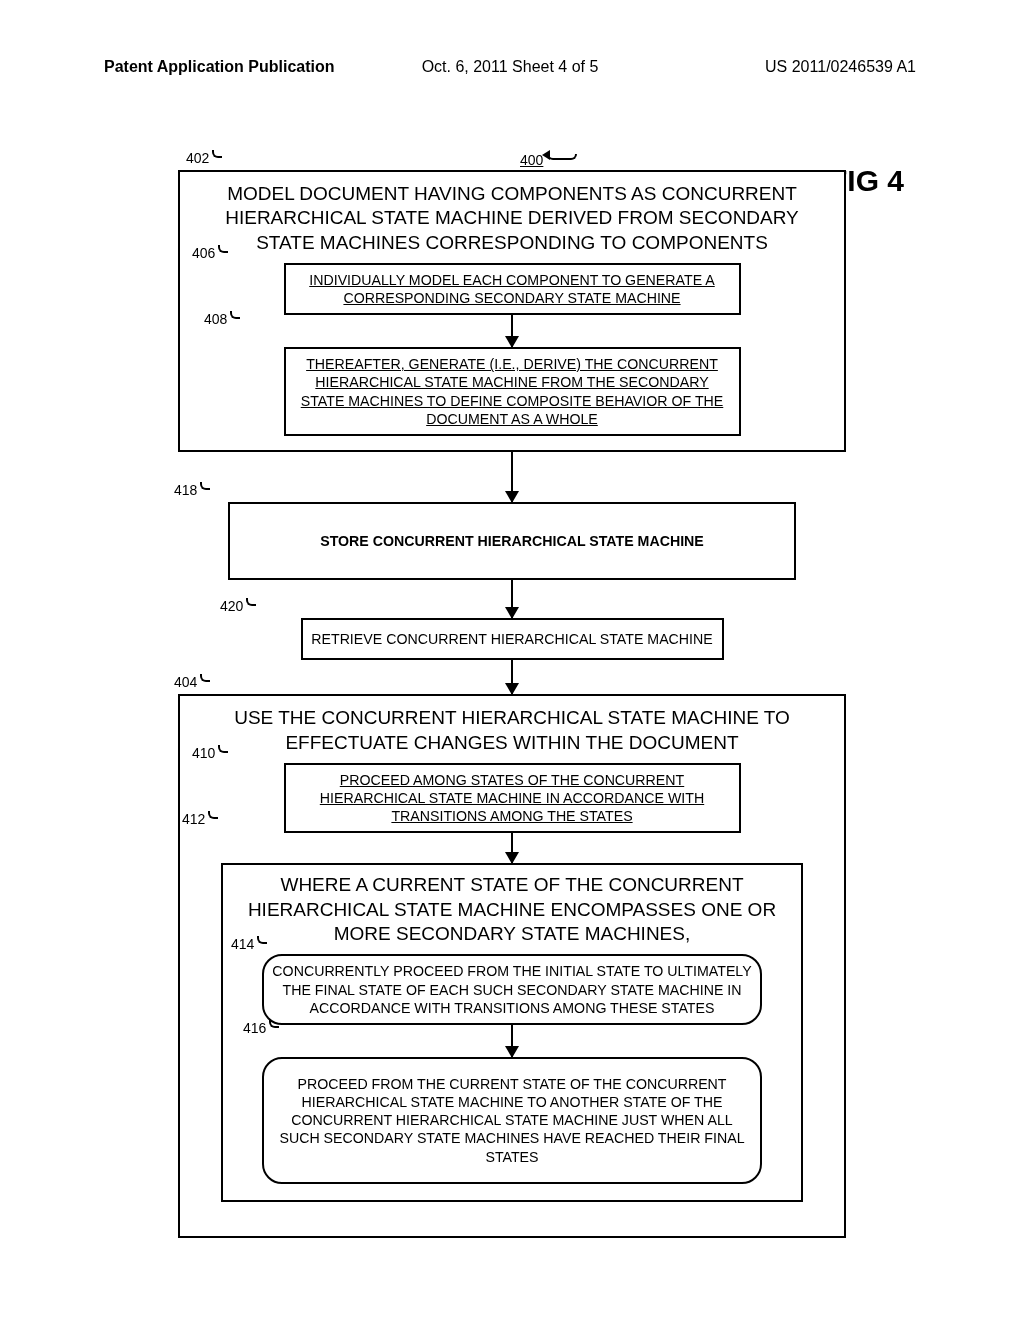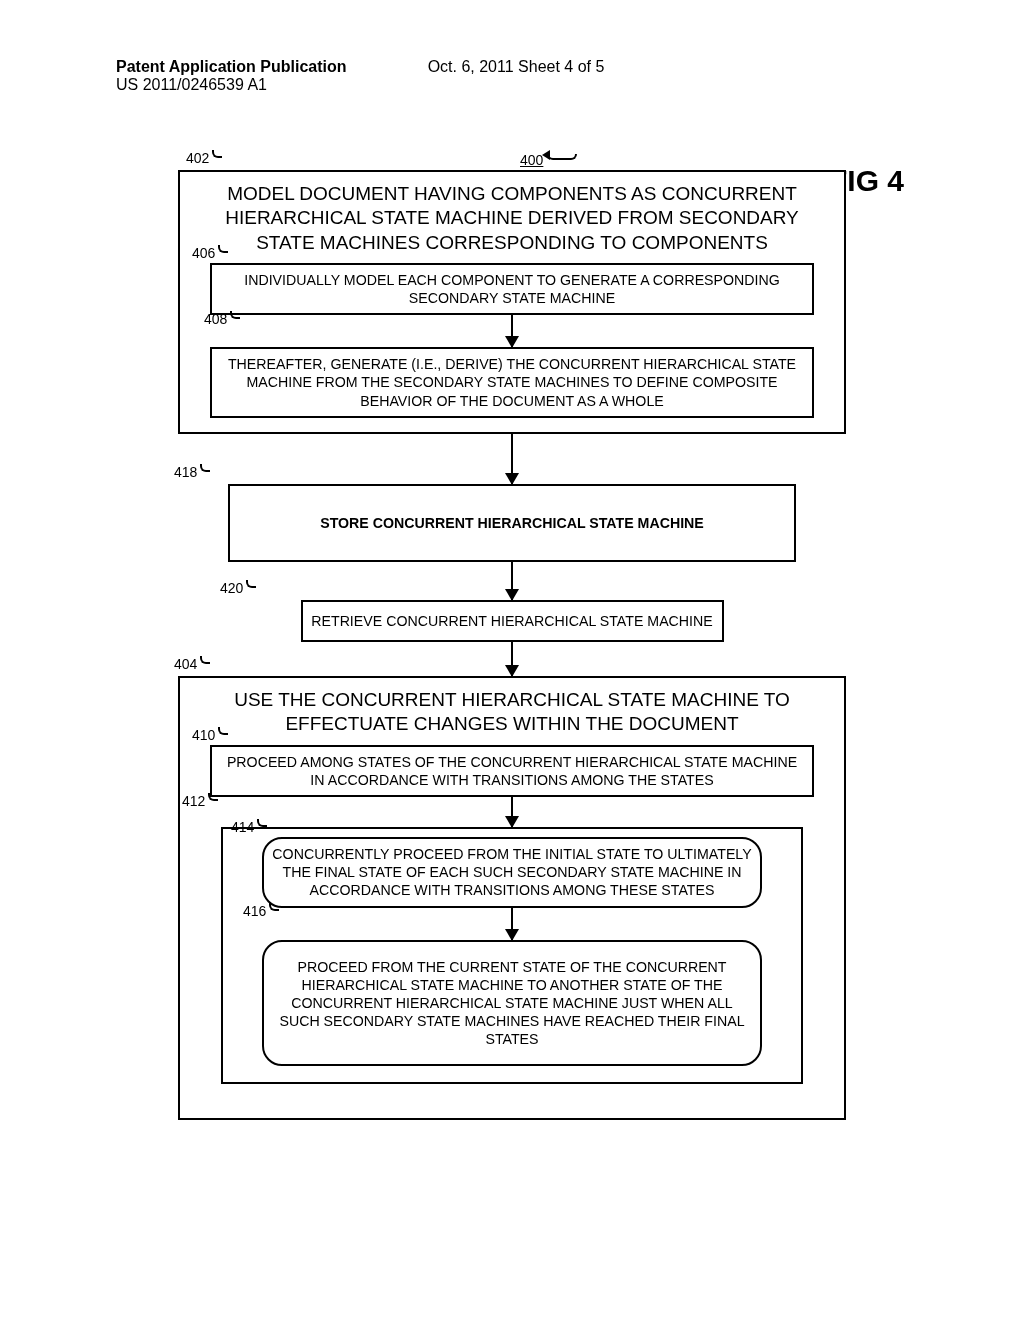--- a/index.html
+++ b/index.html
@@ -7,26 +7,25 @@
     width: 1024px;
     height: 1320px;
     background: #fff;
     font-family: Arial, Helvetica, sans-serif;
     position: relative;
     color: #000;
   }
   .header {
     position: absolute;
     top: 58px;
-    left: 116px;
+    left: 104px;
     right: 108px;
     display: flex;
     justify-content: space-between;
     font-size: 16px;
-    flex-direction: column;
   }
   .header .left { font-weight: bold; }
   .header .center { position: absolute; left: 50%; transform: translateX(-50%); white-space: nowrap; }
   .header .right { }
   .figure-area {
     position: absolute;
     top: 170px;
     left: 178px;
     width: 668px;
   }
@@ -85,21 +84,21 @@
     position: absolute; left: 50%; top: 0; width: 2px; height: 100%; background: #000; transform: translateX(-50%);
   }
   .conn .head {
     position: absolute; left: 50%; bottom: -1px; transform: translateX(-50%);
     width: 0; height: 0;
     border-left: 7px solid transparent;
     border-right: 7px solid transparent;
     border-top: 12px solid #000;
   }
   .inner-stack { position: relative; }
-  .inner-box { margin: 0 auto; width: 604px; }
+  .inner-box { margin: 0 auto; width: 457px; text-decoration: underline; }
   .narrow-box { margin: 0 auto; width: 500px; border-radius: 20px; }
   .outer-402 { position: relative; }
   .tick400 {
     display:inline-block;
     border-bottom:2px solid #000;
     border-right:2px solid #000;
     border-left:2px solid #000;
     border-bottom-left-radius:6px;
     border-bottom-right-radius:6px;
     width:30px; height:6px;
@@ -218,20 +217,21 @@
         <div class="ref" style="top:48px; left:-12px;">
           <span>412</span>
             <span class="tick"></span>
         </div>
         <div class="conn" style="height:30px;">
             <div class="line"></div>
             <div class="head"></div>
           </div>
 
         <div class="box outer-box" style="width:582px; margin:0 auto; padding:8px 18px 16px 18px;">
+          <div class="outer-header">WHERE A CURRENT STATE OF THE CONCURRENT HIERARCHICAL STATE MACHINE ENCOMPASSES ONE OR MORE SECONDARY STATE MACHINES,</div>
 
           <div style="position:relative;">
             <div class="ref" style="top:-18px; left:-10px;">
               <span>414</span>
                 <span class="tick"></span>
             </div>
             <div class="box narrow-box">
               <span>CONCURRENTLY PROCEED FROM THE INITIAL STATE TO ULTIMATELY THE FINAL STATE OF EACH SUCH SECONDARY STATE MACHINE IN ACCORDANCE WITH TRANSITIONS AMONG THESE STATES</span>
             </div>
 

